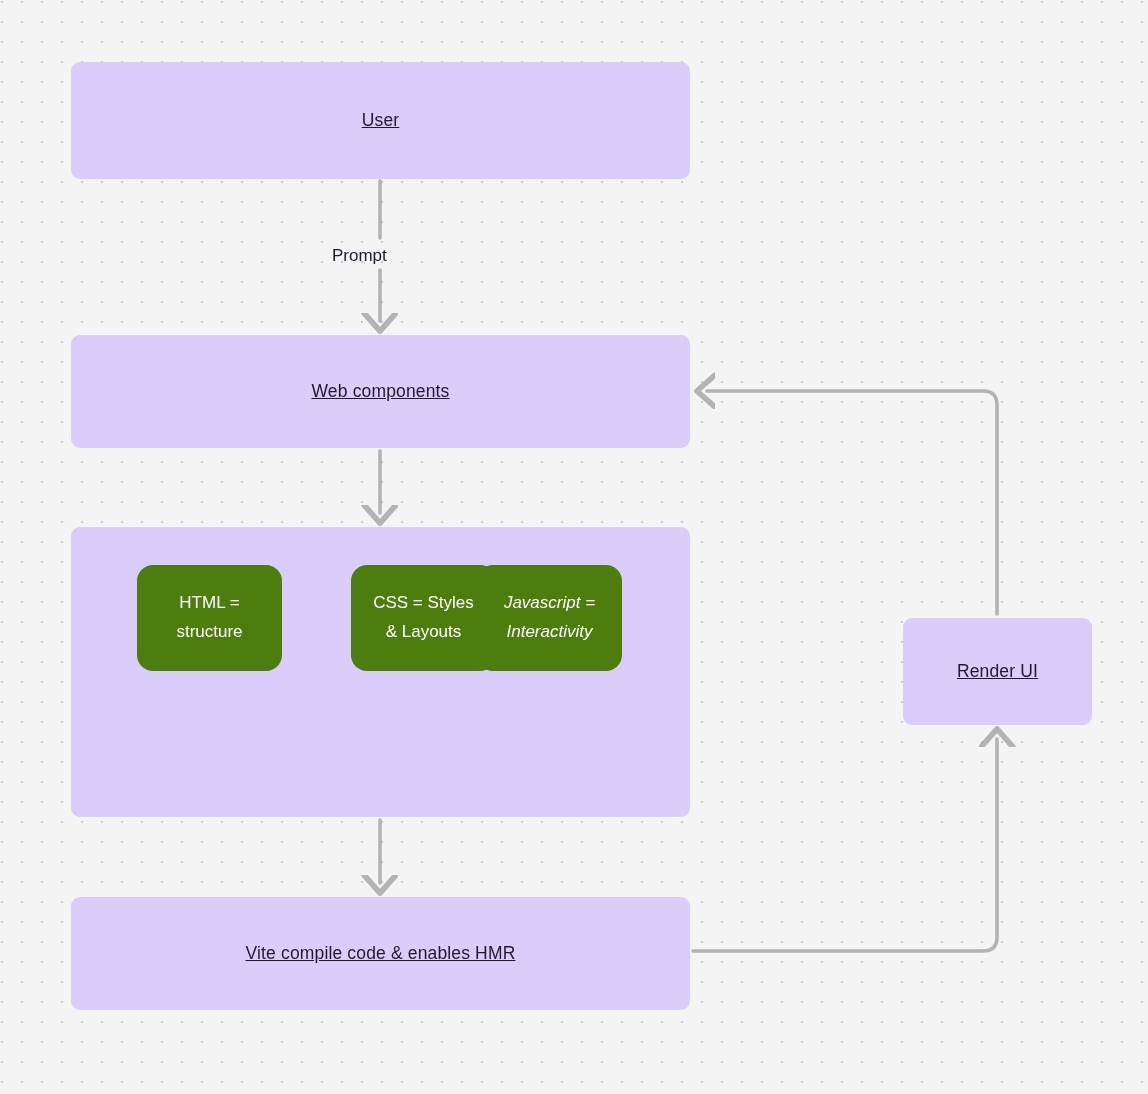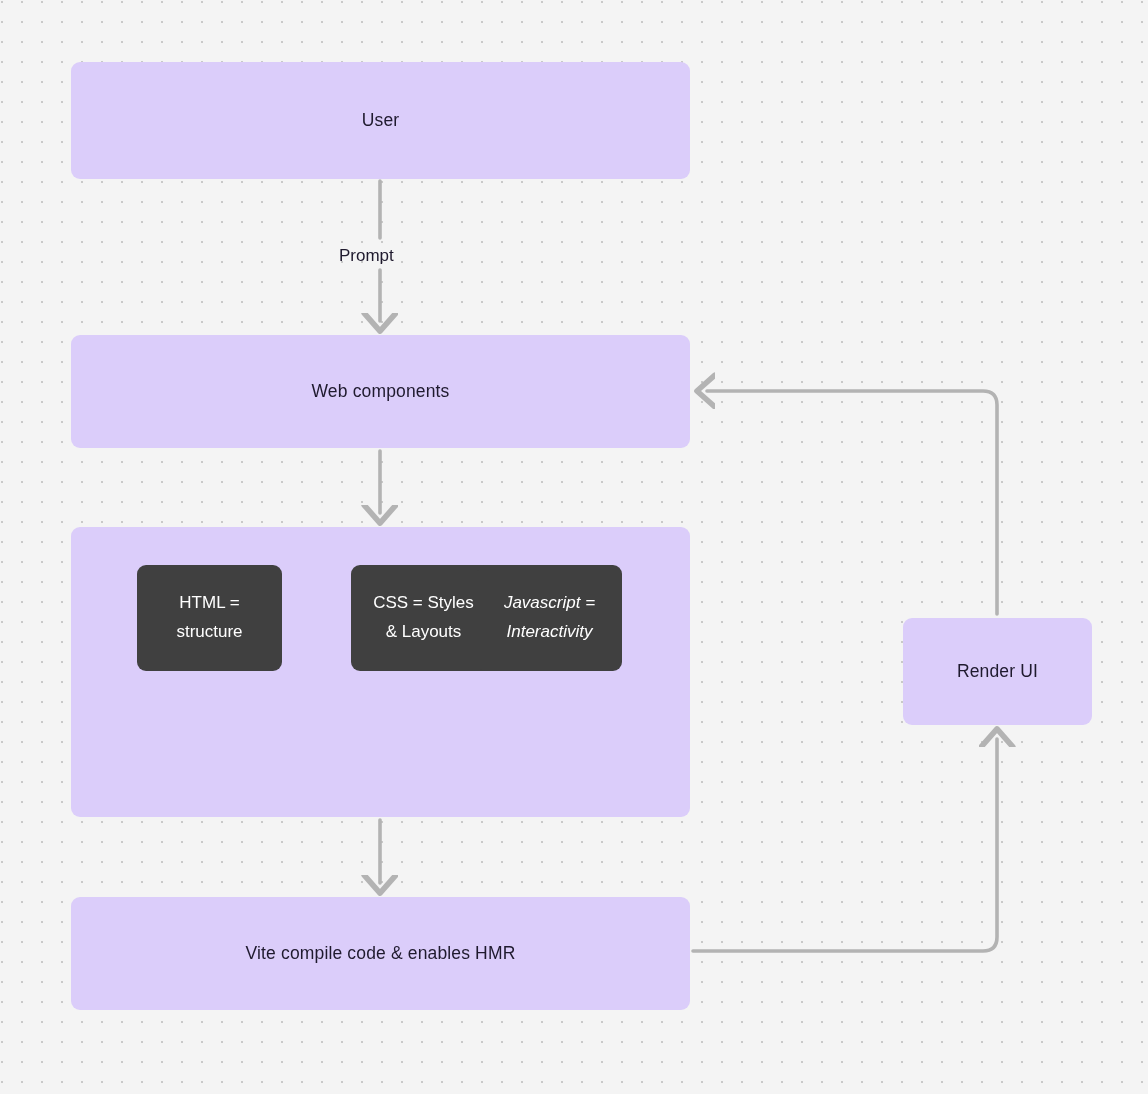--- a/index.html
+++ b/index.html
@@ -43,30 +43,31 @@
     justify-content: center;
     text-align: center;
   }
 
   .node-lilac {
     background: #dbcdfa;
     color: #1f1a2e;
   }
 
   .node-violet {
-    background: #404040;
+    background: #4d7c0f;
     color: #ffffff;
-    border-radius: 9px;
+    border-radius: 16px;
   }
 
   .node-label {
     font-size: 17.5px;
     line-height: 1.65;
     letter-spacing: 0.15px;
     white-space: pre-line;
+    text-decoration: underline;
   }
 
   .inner-label {
     font-size: 17px;
     line-height: 1.68;
     white-space: pre-line;
   }
 
   
   #node-user        { left: 71px;  top: 62px;  width: 619px; height: 117px; }
@@ -92,21 +93,21 @@
   }
 
   .edge-label {
     position: absolute;
     font-size: 17px;
     color: #1f1a2e;
     background: transparent;
     padding: 0 4px;
   }
 
-  #label-prompt { left: 335px; top: 246px; }
+  #label-prompt { left: 328px; top: 246px; }
 </style>
 </head>
 <body>
 
 <div id="canvas">
 
   <svg id="edge-layer" viewBox="0 0 1148 1094" xmlns="http://www.w3.org/2000/svg">
     <defs>
       <marker id="arrowhead-down" markerWidth="12" markerHeight="12" refX="2.2" refY="5" orient="auto" markerUnits="strokeWidth">
         <path d="M0,0.6 L5,5 L0,9.4" fill="none" stroke="#b3b3b3" stroke-width="1.55" stroke-linecap="round" stroke-linejoin="round"></path>

